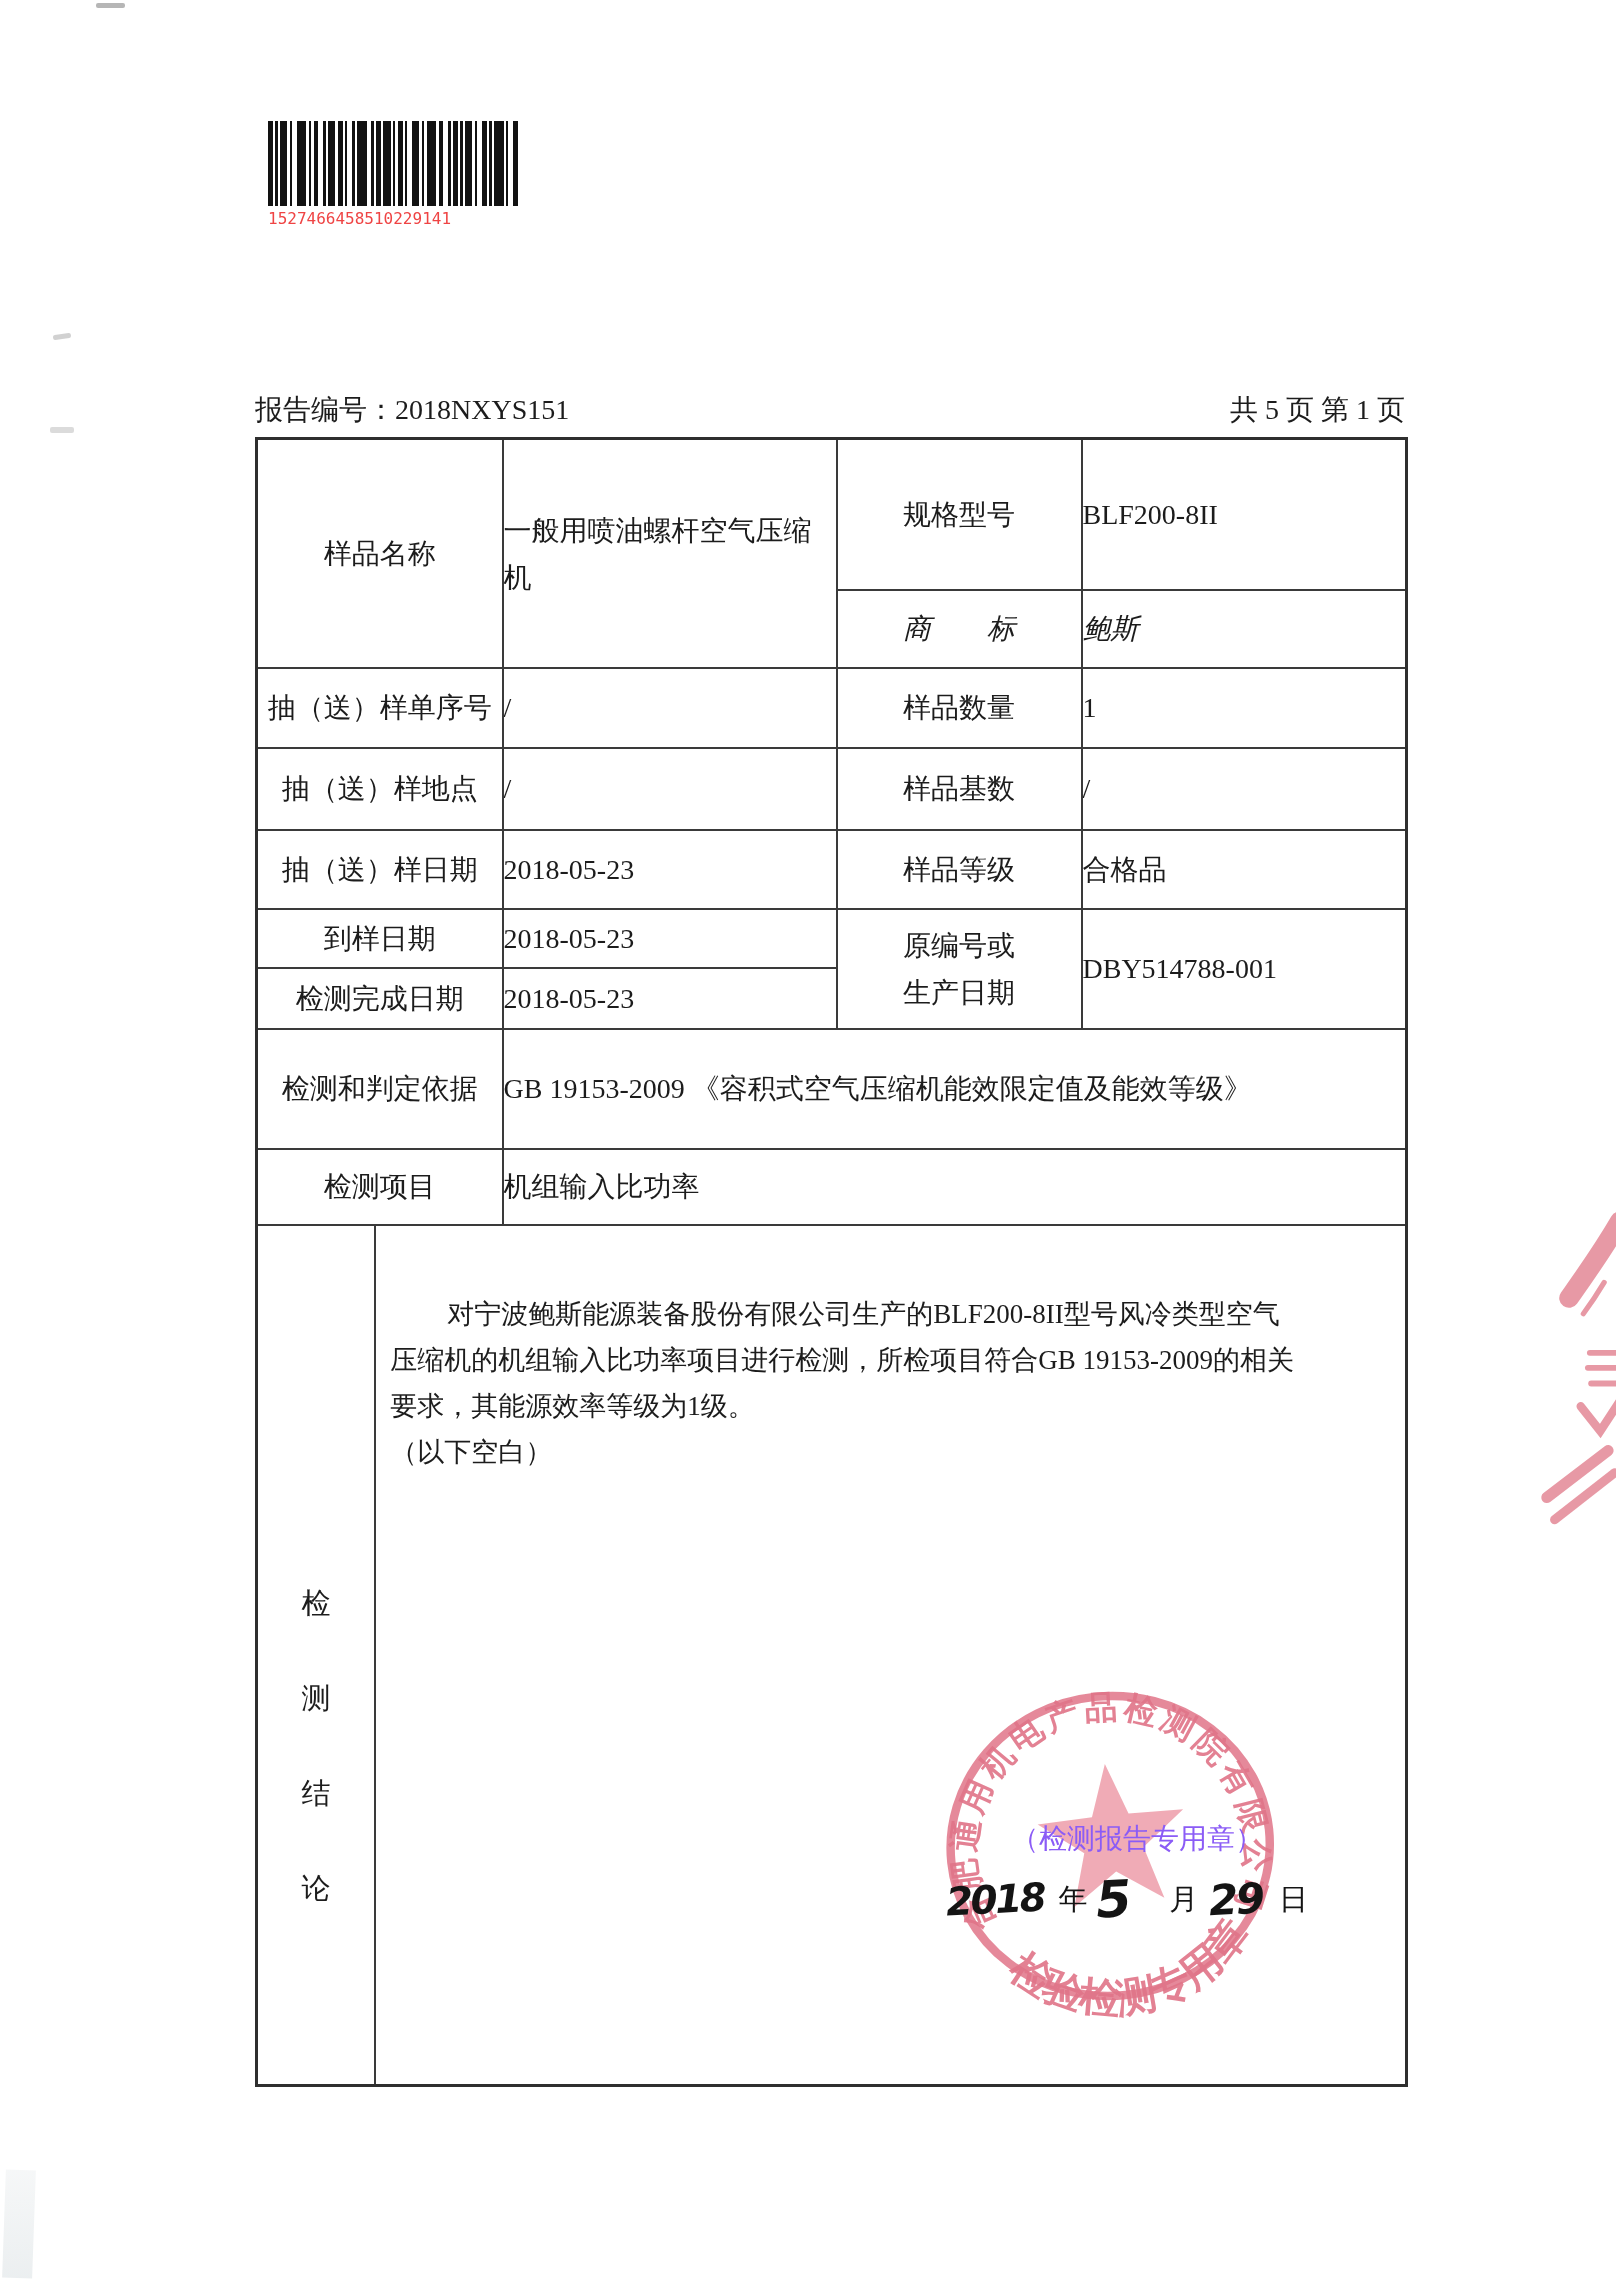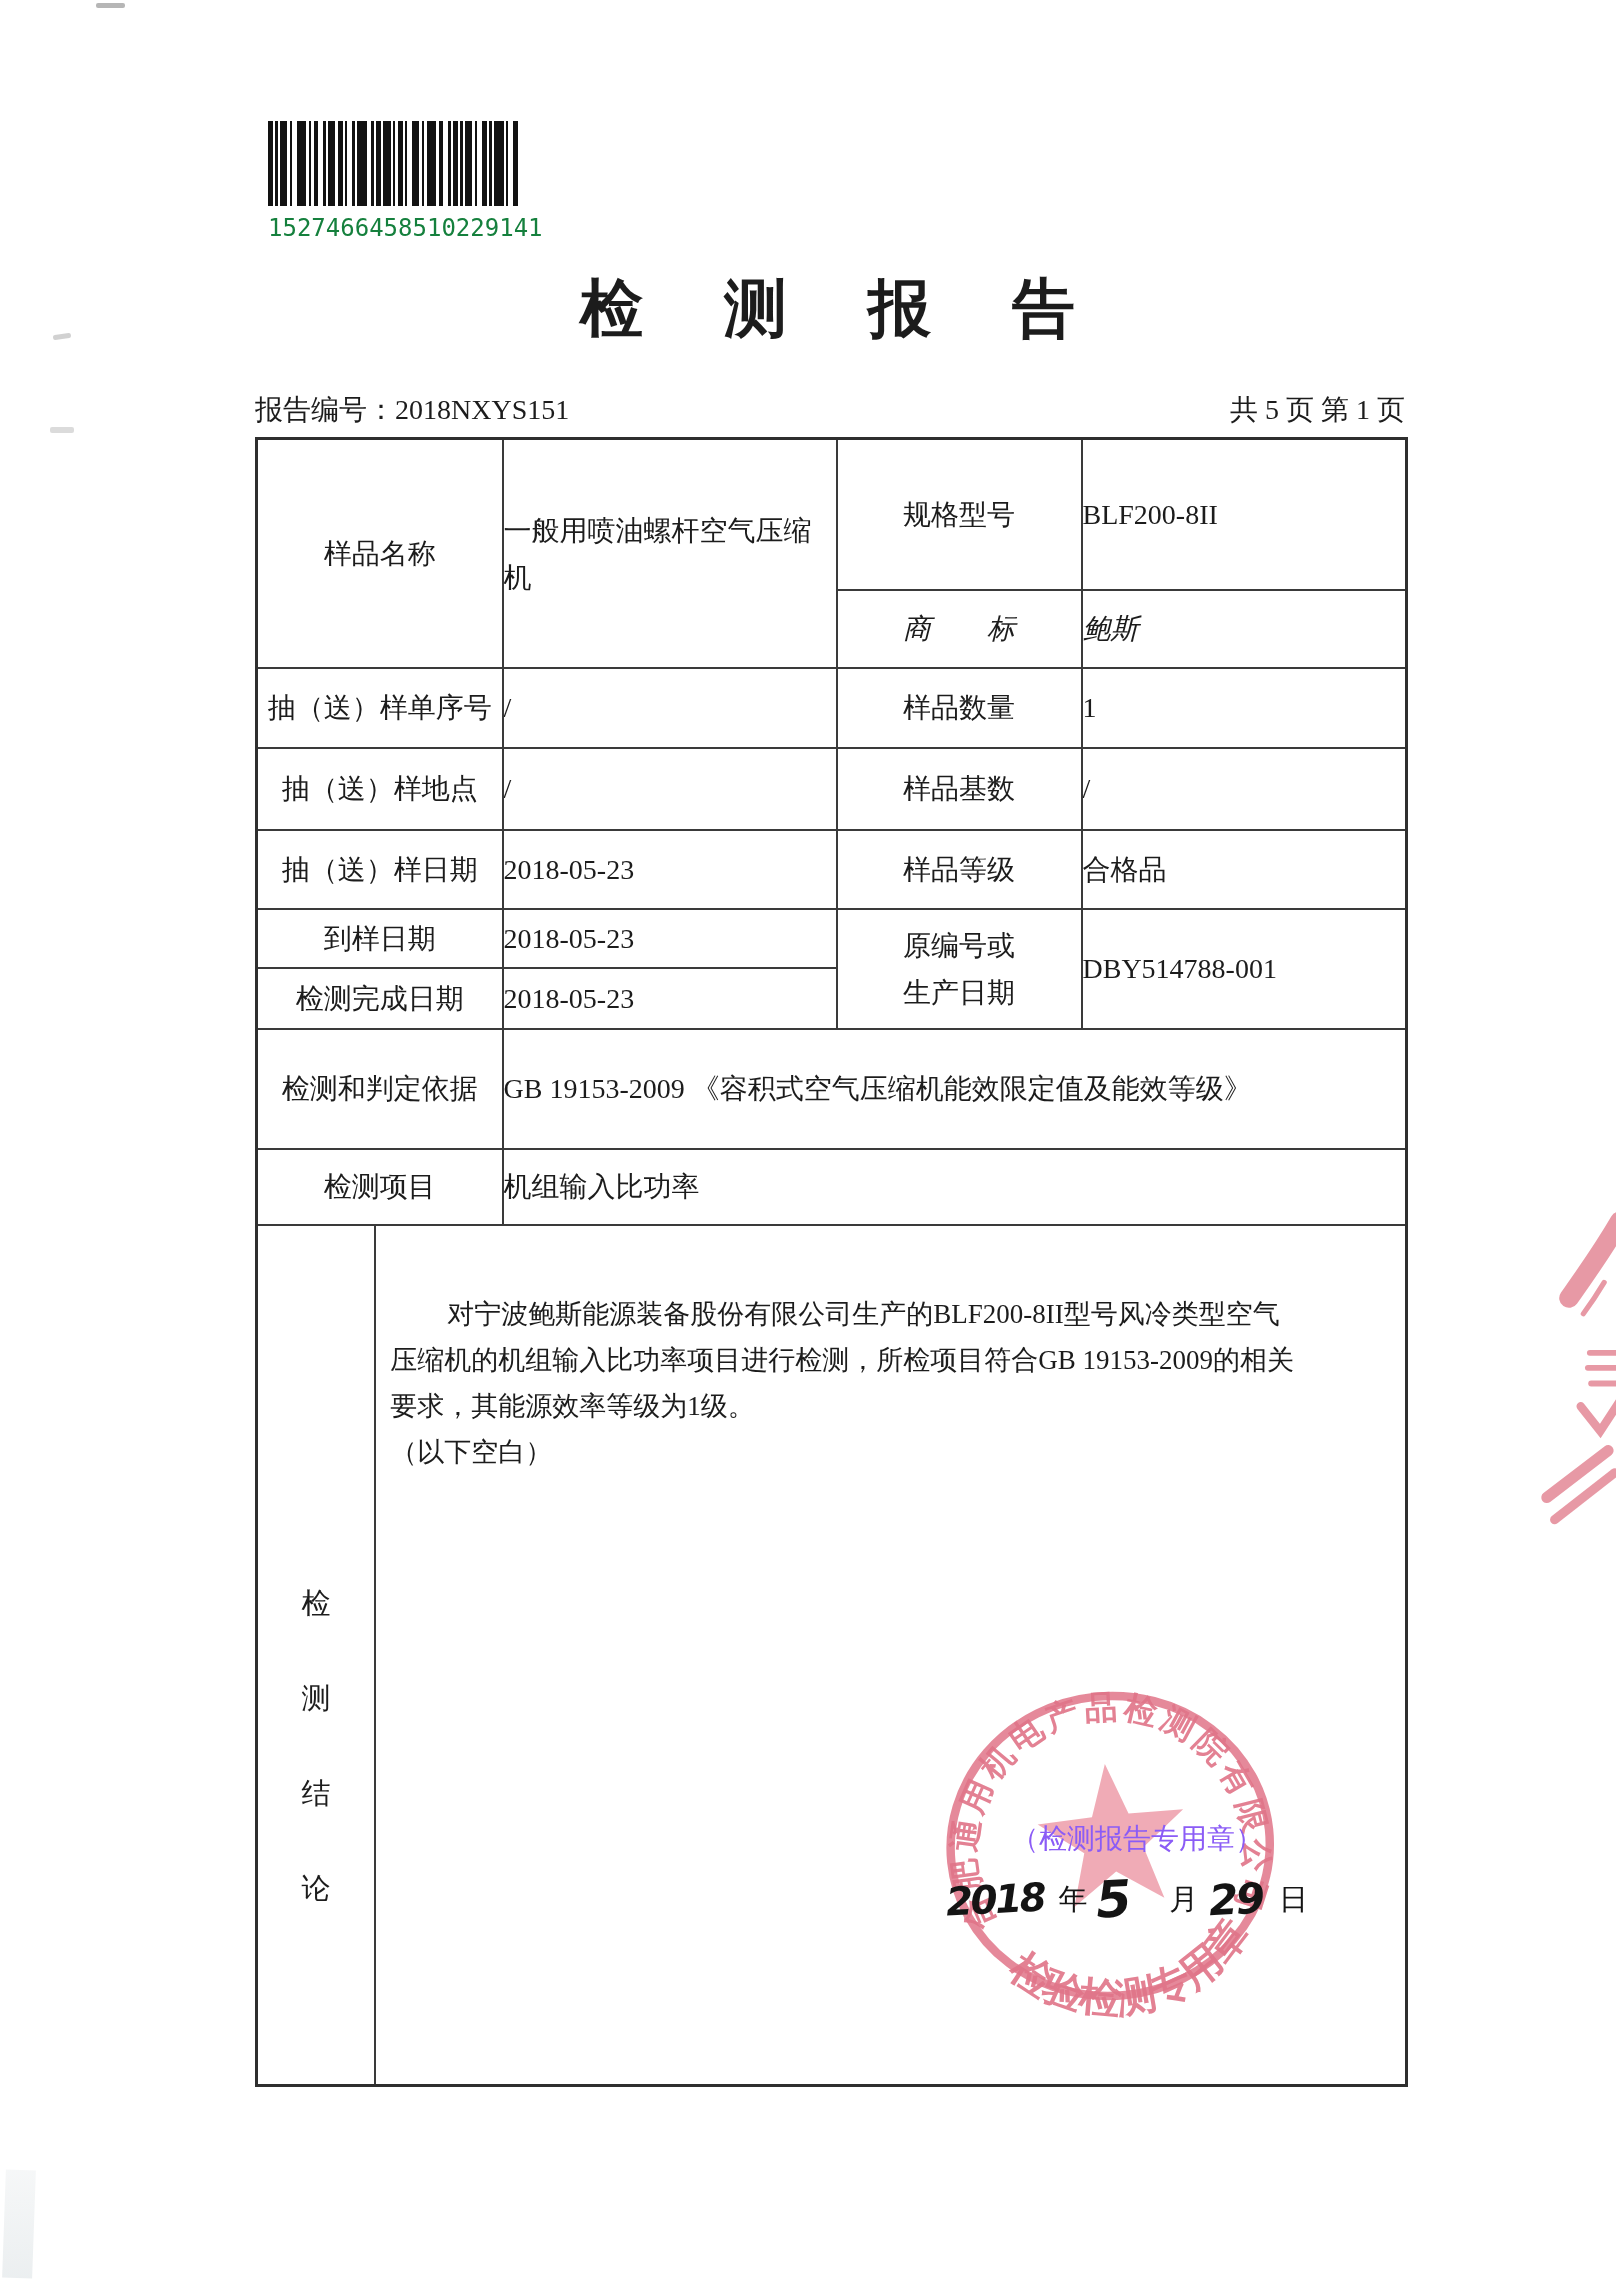--- a/index.html
+++ b/index.html
@@ -16,22 +16,22 @@
   .speck.s1{left:53px;top:334px;width:18px;height:5.2px;transform:rotate(-8deg);}
   .speck.s2{left:50px;top:427px;width:23.5px;height:5.9px;background:#cfcfcf;}
   .speck.s3{left:96px;top:2.6px;width:29px;height:5.9px;background:#9d9d9d;}
   .smudge-bl{position:absolute;left:3.9px;top:2170px;width:30px;height:108px;
     background:linear-gradient(180deg,#f2f4f5,#e3e8ea);opacity:.7;transform:rotate(2deg);}
   
   .barcode{position:absolute;left:268px;top:121px;width:250px;}
   .barcode svg{display:block;}
   .barcode-num{
     font-family:"DejaVu Sans Mono",monospace;
-    font-size:24px;line-height:26px;margin-top:9px;
-    letter-spacing:0px;white-space:nowrap;color:#15803d;
+    font-size:16px;line-height:26px;margin-top:0;
+    letter-spacing:0px;white-space:nowrap;color:#ef4444;
   }
   
   .title{
     position:absolute;top:266px;left:832px;transform:translateX(-50%);
     font-size:63px;font-weight:bold;letter-spacing:9px;white-space:nowrap;margin:0;
   }
   .meta{
     position:absolute;top:391px;left:255px;width:1150px;
     display:flex;justify-content:space-between;align-items:baseline;
     font-size:28px;white-space:nowrap;gap:12px;
@@ -128,21 +128,20 @@
         <rect x="316.71" y="0" width="3.68" height="130" fill="#121212"></rect>
         <rect x="327.76" y="0" width="7.37" height="130" fill="#121212"></rect>
         <rect x="338.81" y="0" width="3.68" height="130" fill="#121212"></rect>
         <rect x="346.17" y="0" width="14.73" height="130" fill="#121212"></rect>
         <rect x="364.59" y="0" width="3.68" height="130" fill="#121212"></rect>
         <rect x="375.63" y="0" width="7.37" height="130" fill="#121212"></rect>
       </svg>
     <div class="barcode-num">1527466458510229141</div>
   </div>
 
-  <h1 class="title">检　测　报　告</h1>
 
   <div class="meta">
     <div>
       <span>报告编号：</span><span>2018NXYS151</span>
     </div>
     <div>共 5 页 第 1 页</div>
   </div>
 
   <table class="report">
     <colgroup>

